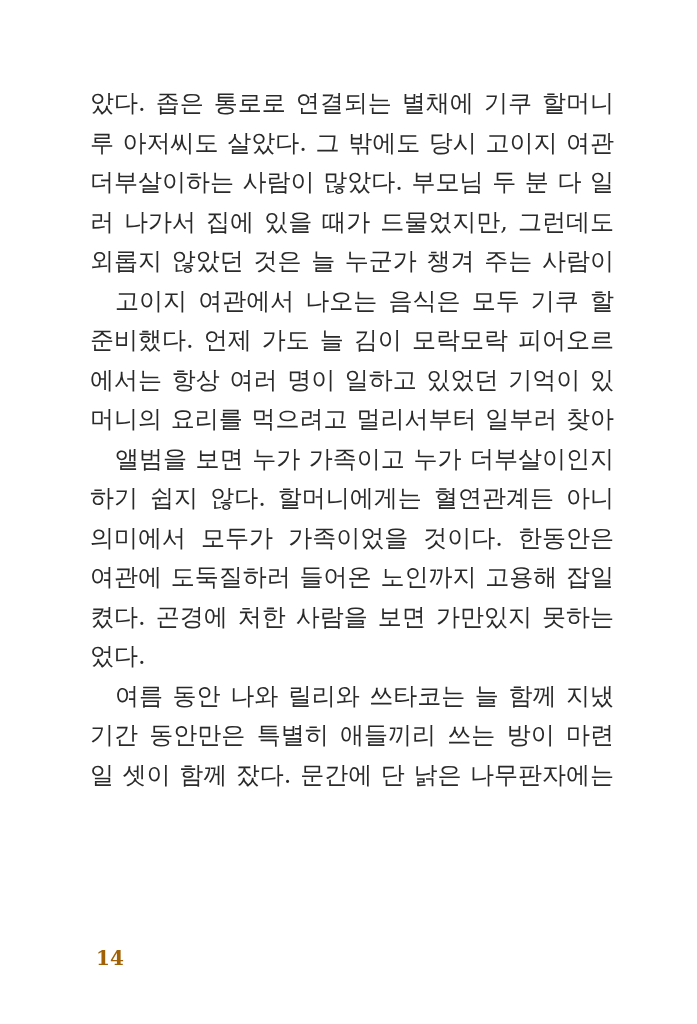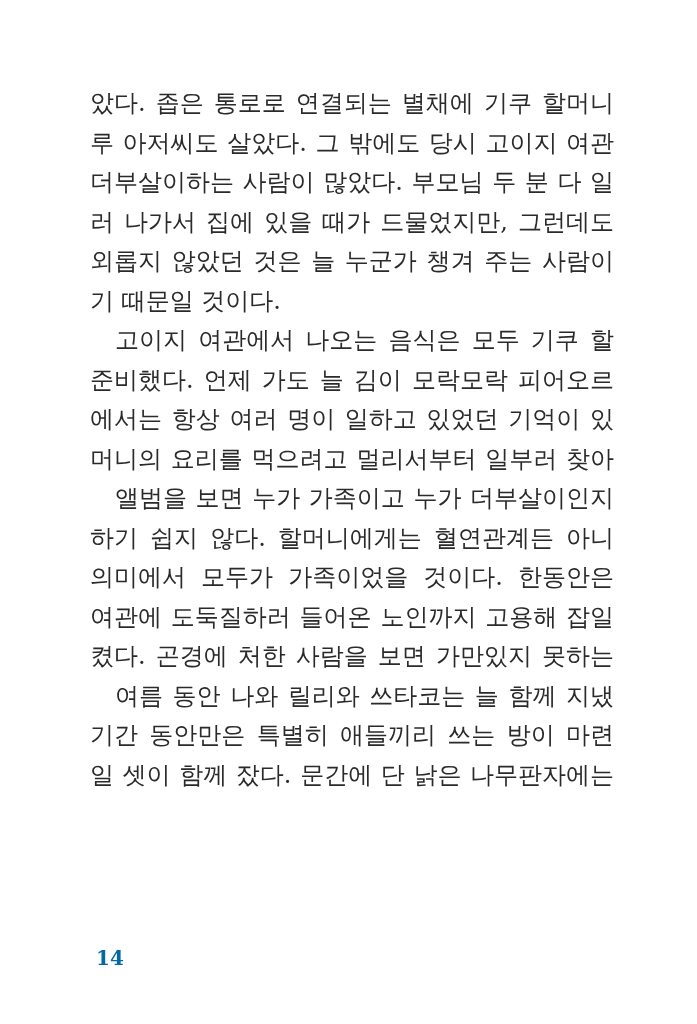--- a/index.html
+++ b/index.html
@@ -38,42 +38,42 @@
   }
   .line.indent {
     padding-left: 25px;
   }
   .page-number {
     position: absolute;
     left: 96px;
     top: 946px;
     font-size: 20px;
     font-weight: bold;
-    color: #0369a1;
+    color: #a16207;
     font-family: "DejaVu Serif", "Liberation Serif", serif;
   }
 </style>
 </head>
 <body>
 
 <div class="page">
   <div class="text-block">
     <div class="line">았다. 좁은 통로로 연결되는 별채에 기쿠 할머니와 스바</div>
     <div class="line">루 아저씨도 살았다. 그 밖에도 당시 고이지 여관에는</div>
     <div class="line">더부살이하는 사람이 많았다. 부모님 두 분 다 일을 하</div>
     <div class="line">러 나가서 집에 있을 때가 드물었지만, 그런데도 그리</div>
     <div class="line">외롭지 않았던 것은 늘 누군가 챙겨 주는 사람이 있었</div>
-    <div class="line para-end">기 때문일 것이다.</div>
     <div class="line indent">고이지 여관에서 나오는 음식은 모두 기쿠 할머니가</div>
     <div class="line">준비했다. 언제 가도 늘 김이 모락모락 피어오르는 주방</div>
     <div class="line">에서는 항상 여러 명이 일하고 있었던 기억이 있다. 할</div>
     <div class="line">머니의 요리를 먹으려고 멀리서부터 일부러 찾아오는</div>
     <div class="line indent">앨범을 보면 누가 가족이고 누가 더부살이인지 구분</div>
     <div class="line">하기 쉽지 않다. 할머니에게는 혈연관계든 아니든 넓은</div>
     <div class="line">의미에서 모두가 가족이었을 것이다. 한동안은 고이지</div>
     <div class="line">여관에 도둑질하러 들어온 노인까지 고용해 잡일을 시</div>
     <div class="line">켰다. 곤경에 처한 사람을 보면 가만있지 못하는 성격이</div>
+    <div class="line para-end">었다.</div>
     <div class="line indent">여름 동안 나와 릴리와 쓰타코는 늘 함께 지냈다. 그</div>
     <div class="line">기간 동안만은 특별히 애들끼리 쓰는 방이 마련되어 매</div>
     <div class="line">일 셋이 함께 잤다. 문간에 단 낡은 나무판자에는 붓글</div>
   </div>
   <div class="page-number">14</div>
 </div>
 
 </body></html>

